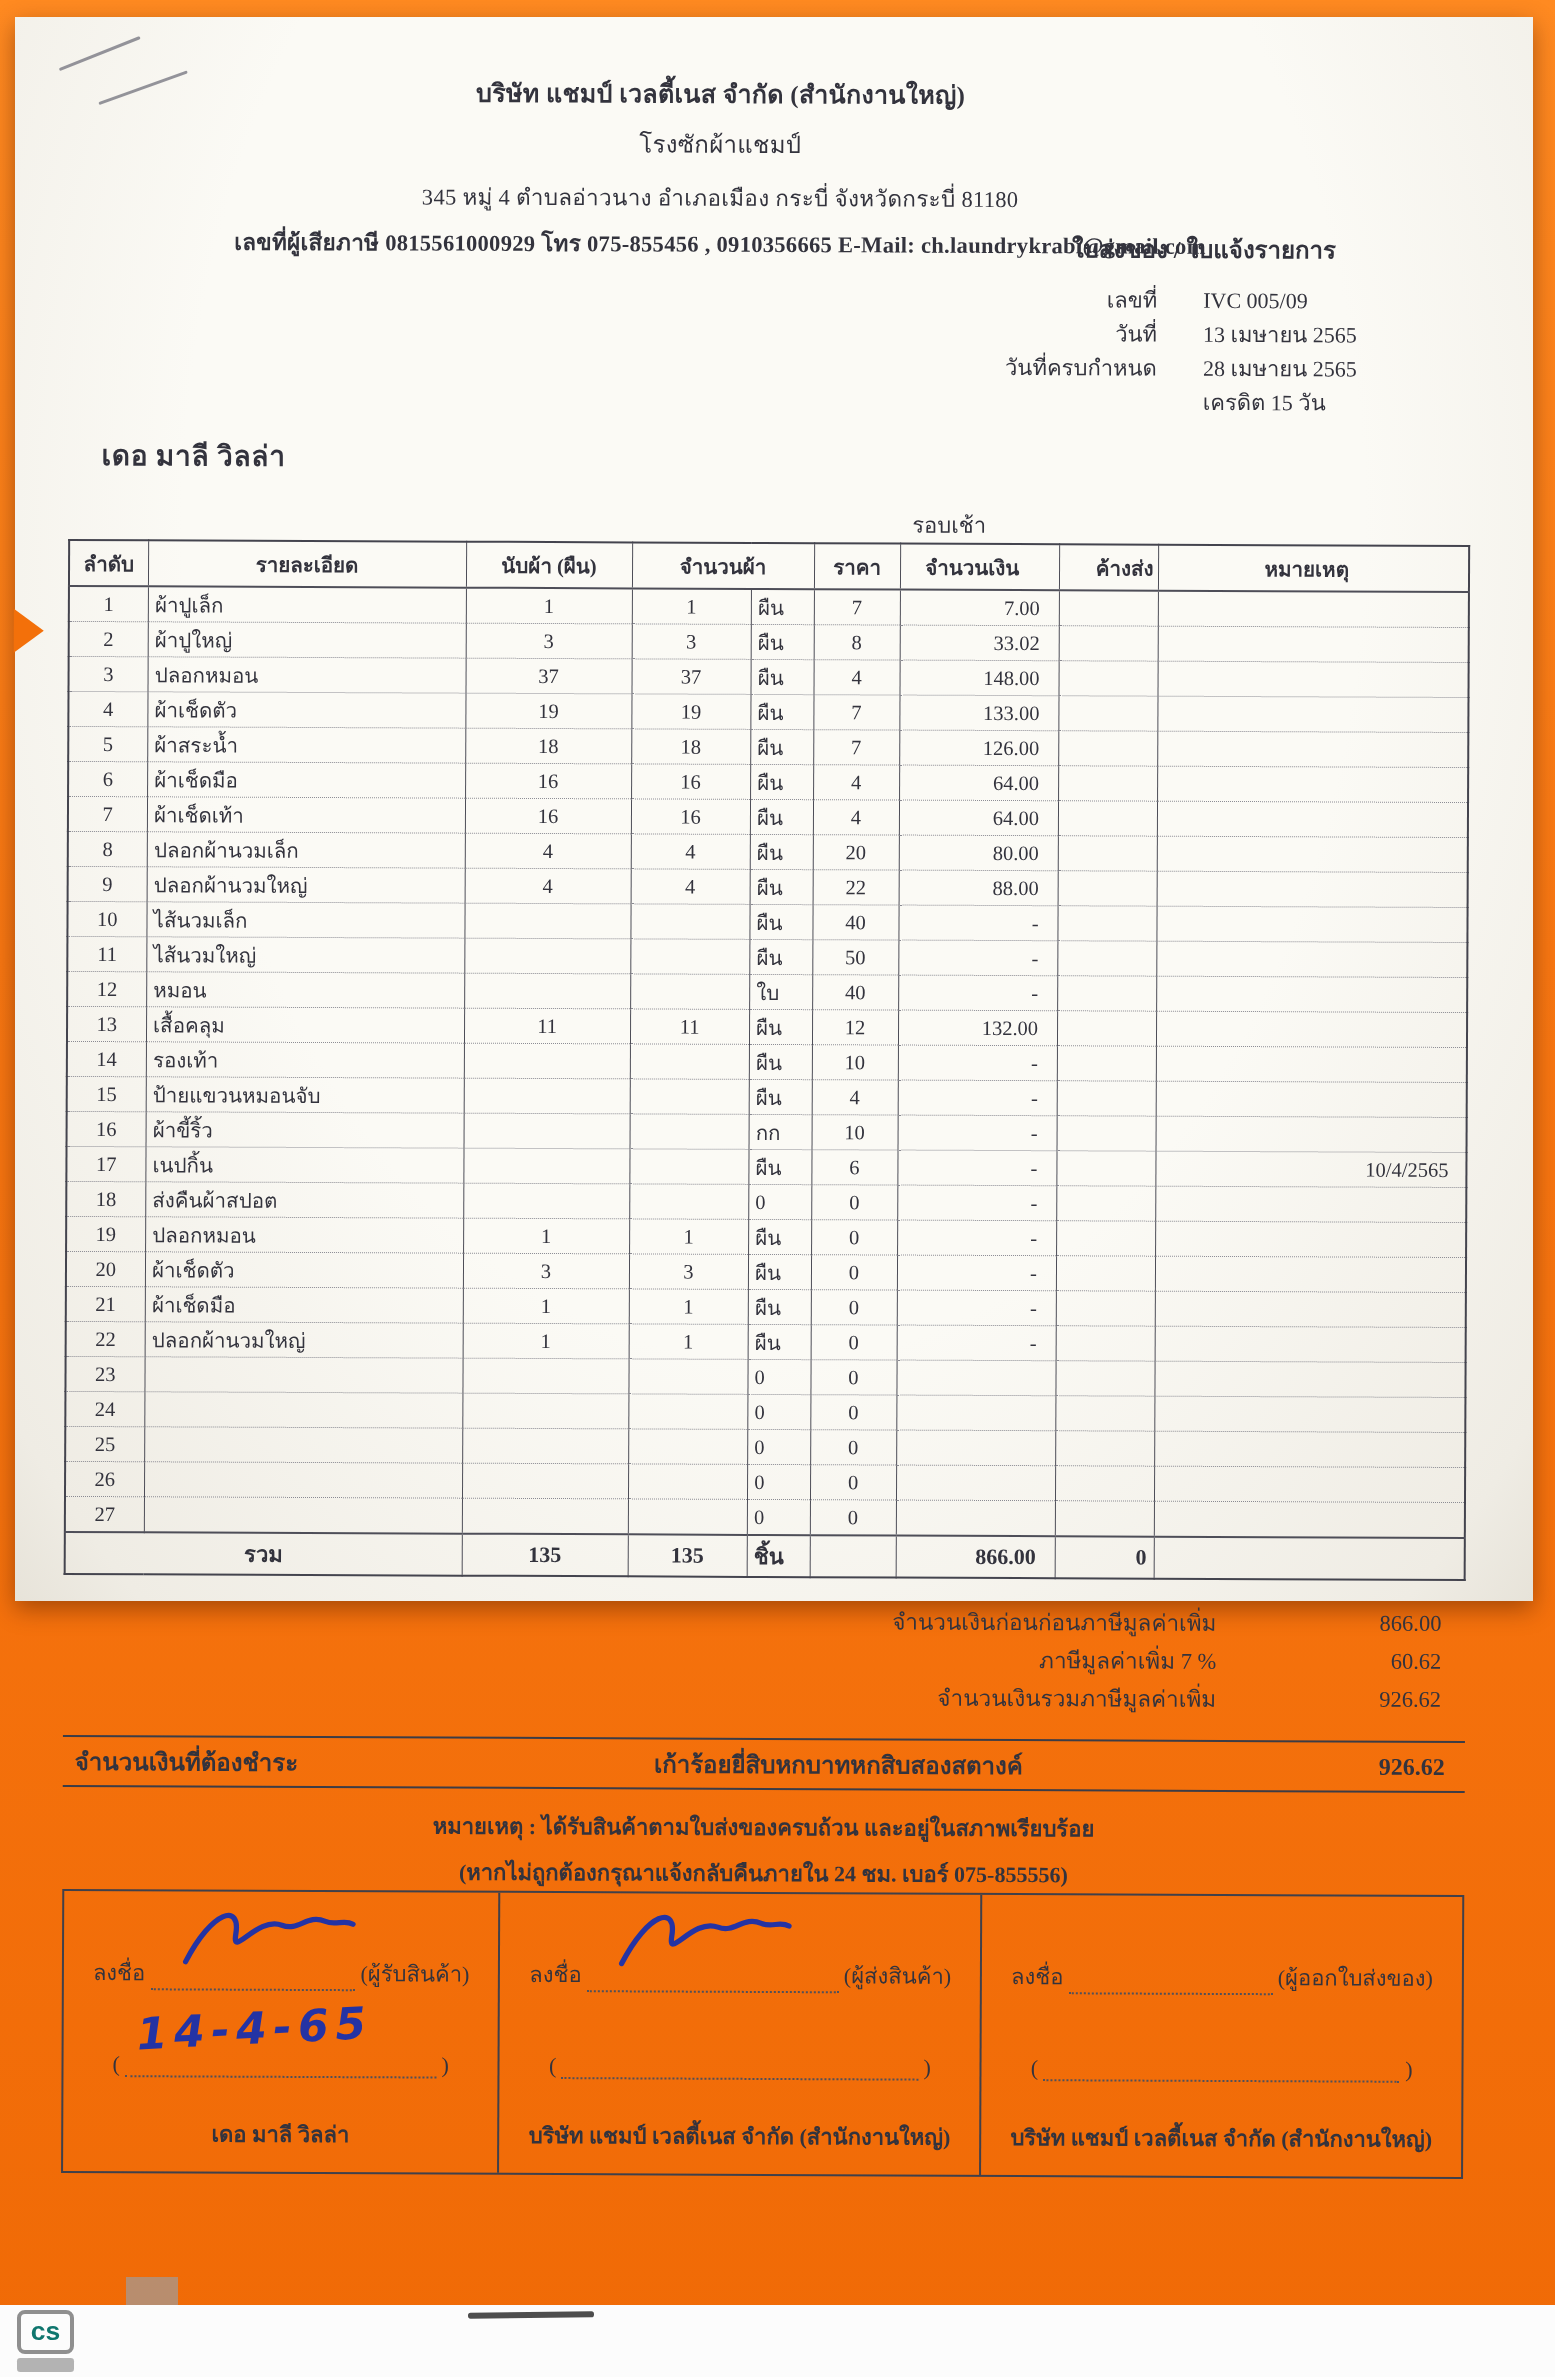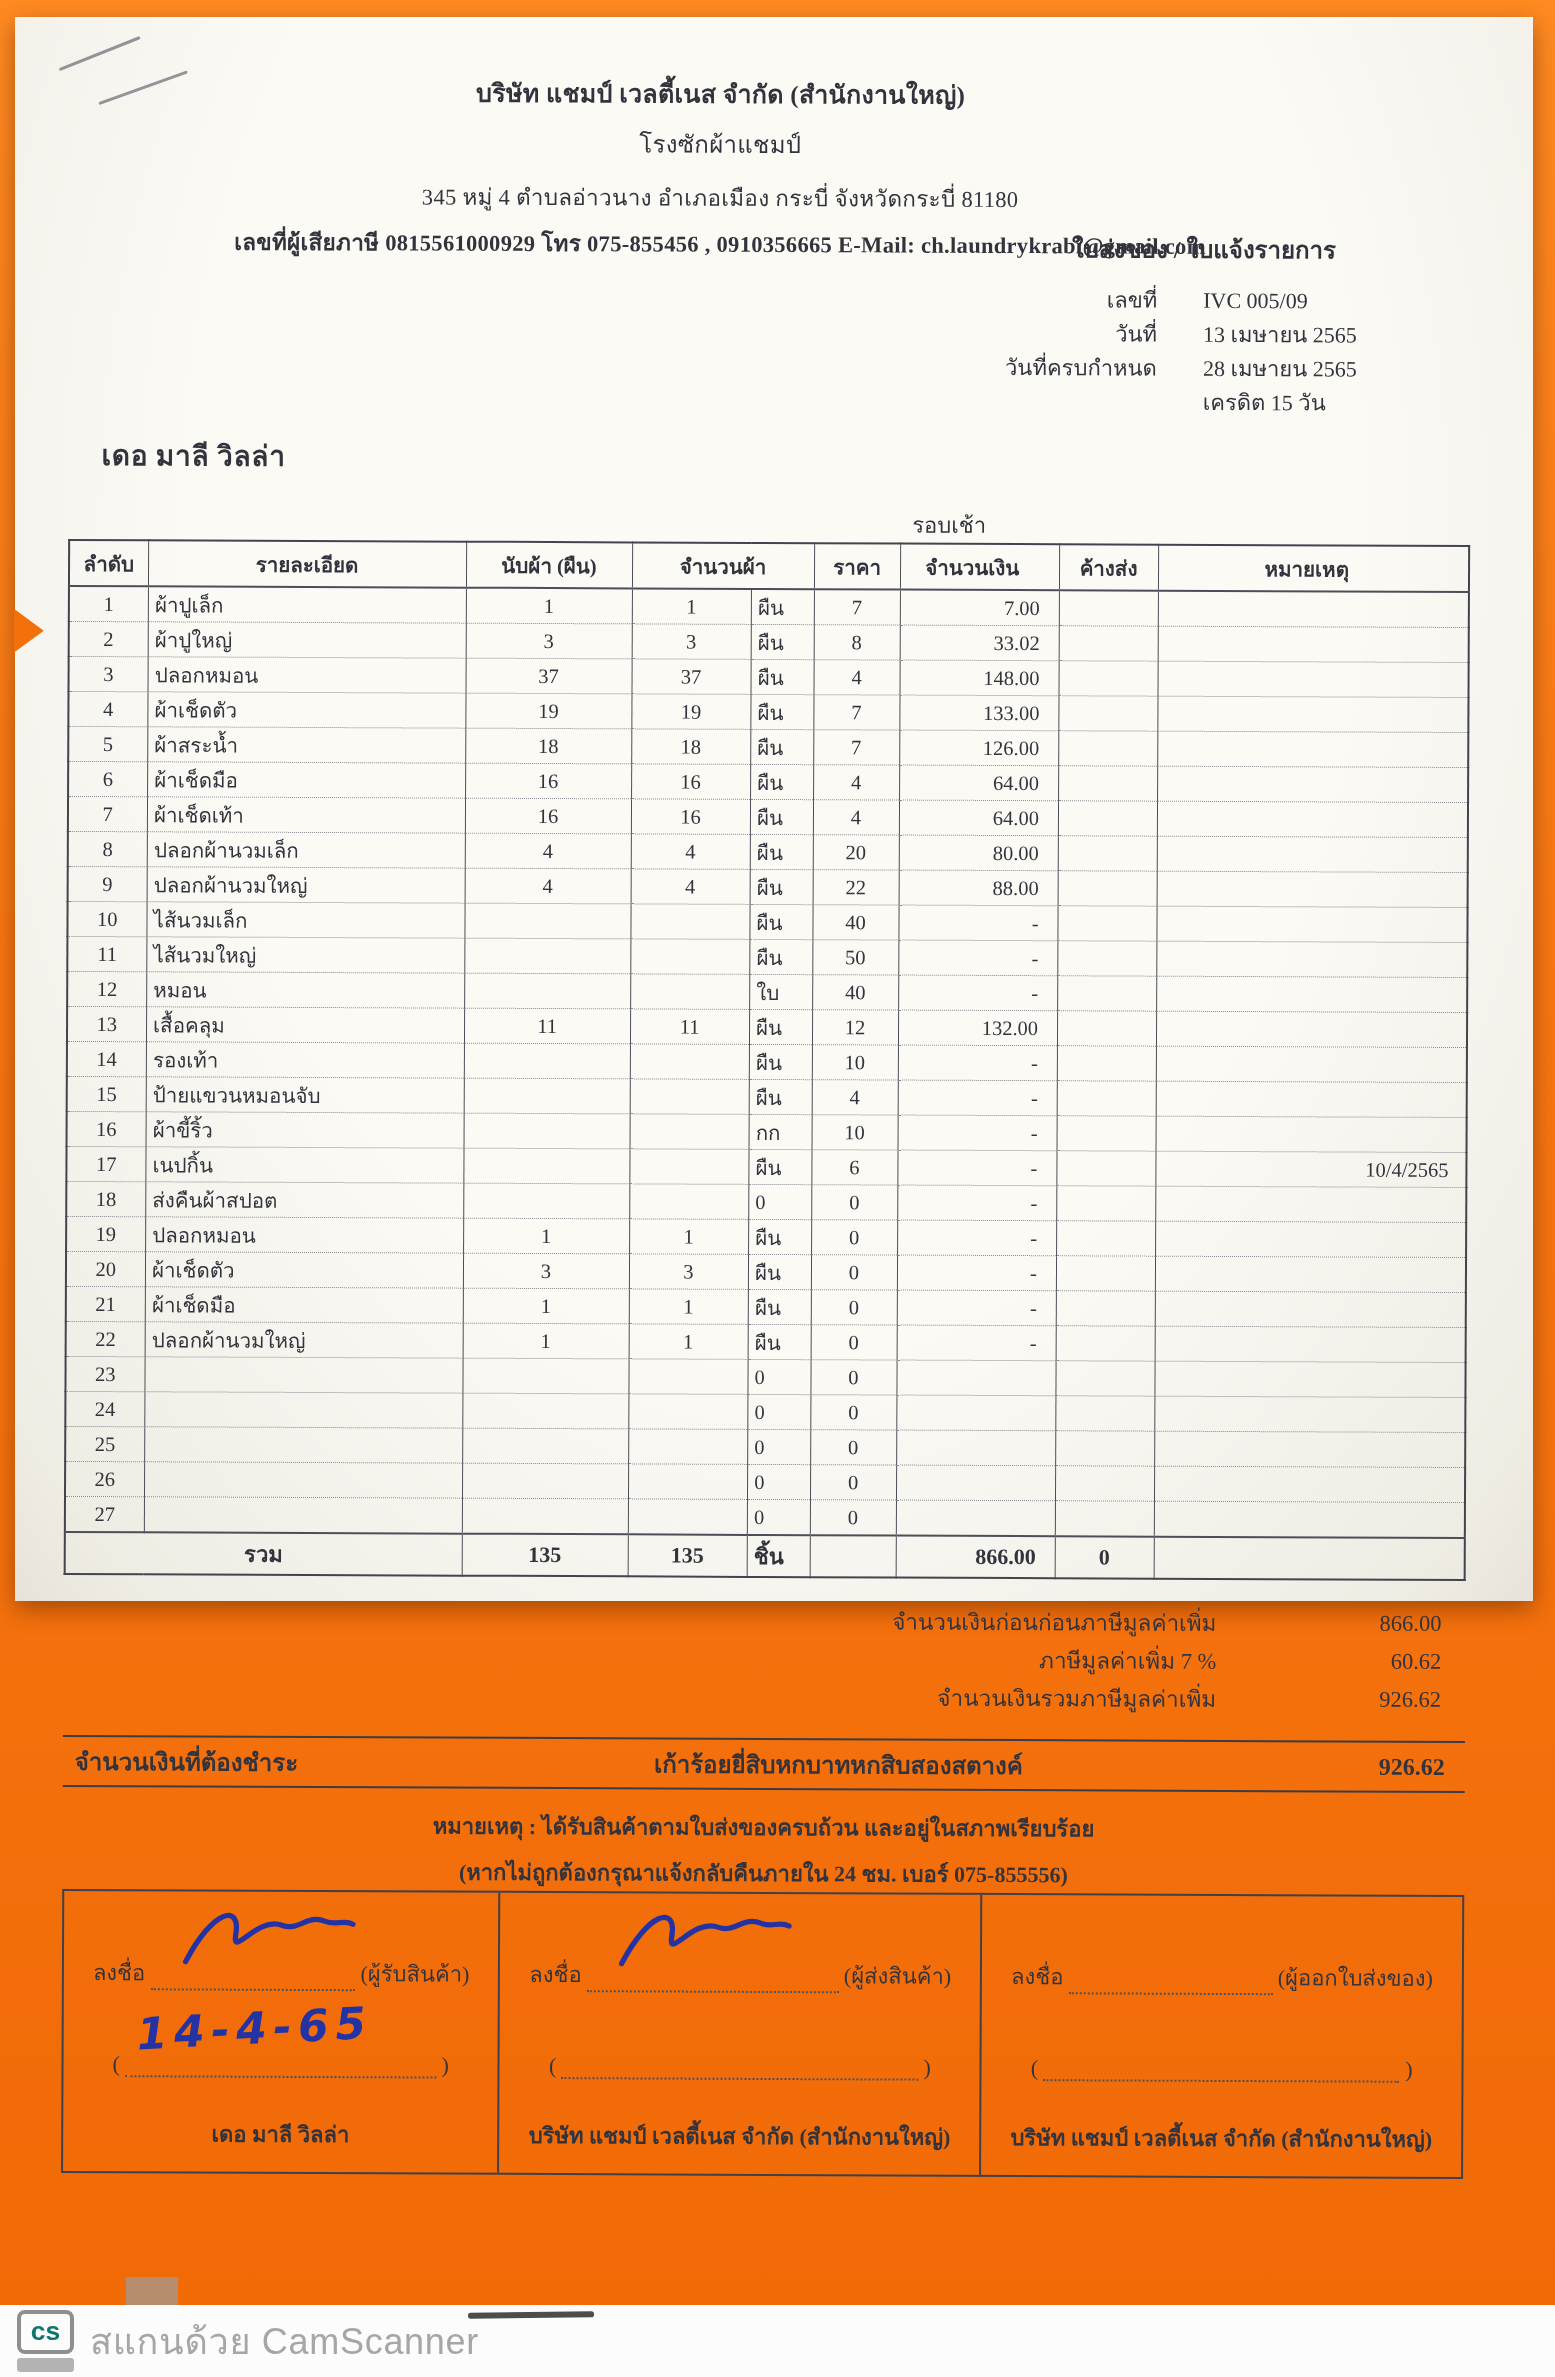--- a/index.html
+++ b/index.html
@@ -38,21 +38,21 @@
   table.items{position:absolute;left:52px;top:525px;width:1402px;border-collapse:collapse;
     table-layout:fixed;font-size:20.5px;border:2px solid #44444e}
   .items th{border:1.3px solid #4e4e58;border-bottom:2px solid #4e4e58;height:44px;font-weight:bold;
     padding:0 4px;white-space:nowrap;overflow:hidden}
   .items td{border-left:1.3px solid #4e4e58;border-right:1.3px solid #4e4e58;border-bottom:1.3px dotted #8a8a92;
     height:34px;padding:0 6.6px;white-space:nowrap;overflow:hidden}
   .items tfoot td{border-top:2px solid #4e4e58;border-bottom:none;height:40px;font-size:22px;font-weight:bold}
   .c-no{text-align:center}.c-desc{text-align:left}.c-received{text-align:center}
   .c-qty{text-align:center}.c-unit{}.c-price{text-align:center}
   .c-amount{text-align:right;padding-right:18.5px !important}
-  .c-pending{text-align:center}.c-note{text-align:right;padding-right:17px !important}
+  .c-pending{text-align:right}.c-note{text-align:right;padding-right:17px !important}
   .c-total-label{text-align:center}
   
   .summary{position:absolute;left:52px;top:1585px;width:1402px;font-size:22.5px}
   .sum-line{display:flex;height:38px;align-items:center}
   .sum-label{flex:1;text-align:right}
   .sum-value{width:225px;text-align:right;padding-right:24px}
   
   .due{position:absolute;left:52px;top:1721px;width:1402px;height:52px;display:flex;align-items:center;
     border-top:2px solid #3c3c46;border-bottom:2px solid #3c3c46;font-size:24px;font-weight:bold;box-sizing:border-box}
   .due-label{padding-left:12px;white-space:nowrap}
@@ -544,15 +544,14 @@
 </div>
 
 <div class="graybox"></div>
 
 <div class="footer">
   <div class="smudge"></div>
   <div class="cs-badge">
     <div class="cs-frame">cs</div>
     <div class="cs-base"></div>
   </div>
-  <span class="footer-text">สแกนด้วย CamScanner</span>
 </div>
 
 
 </body></html>

